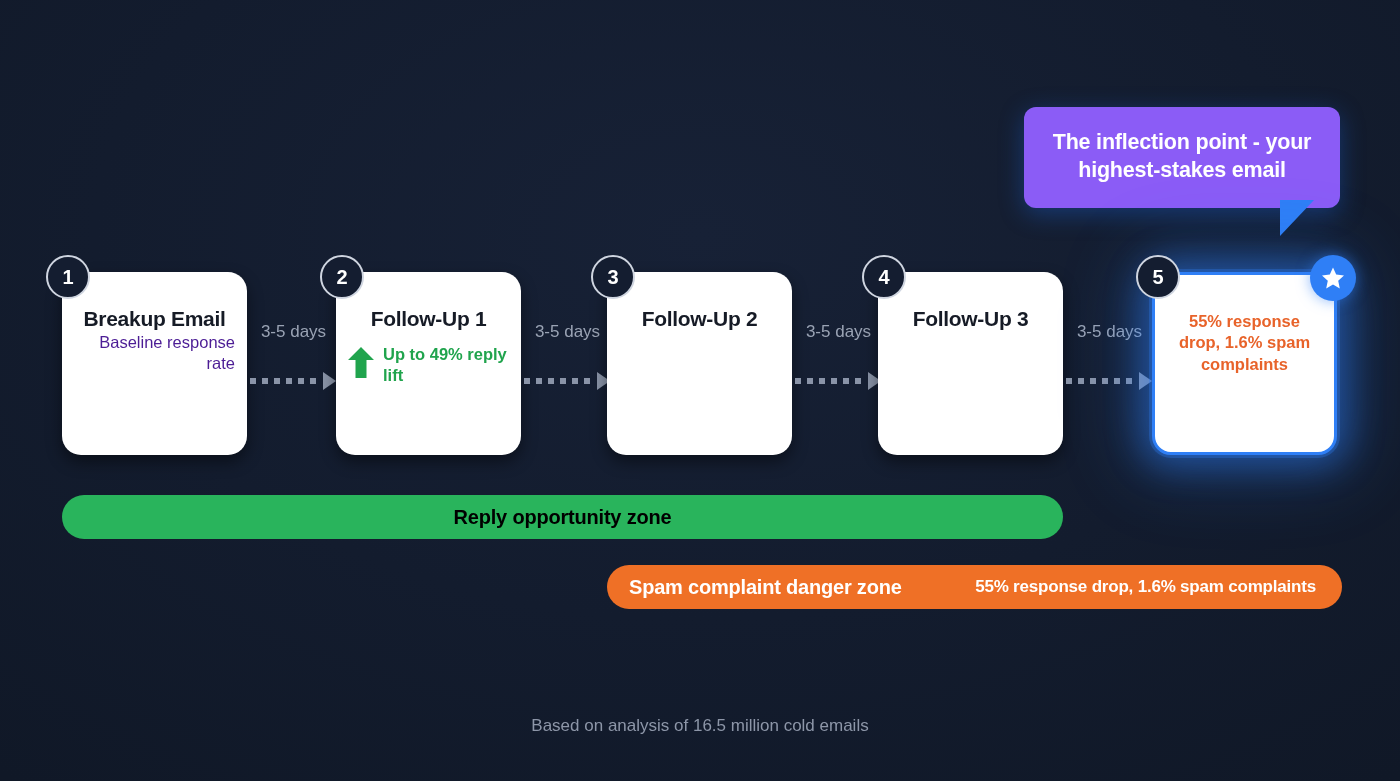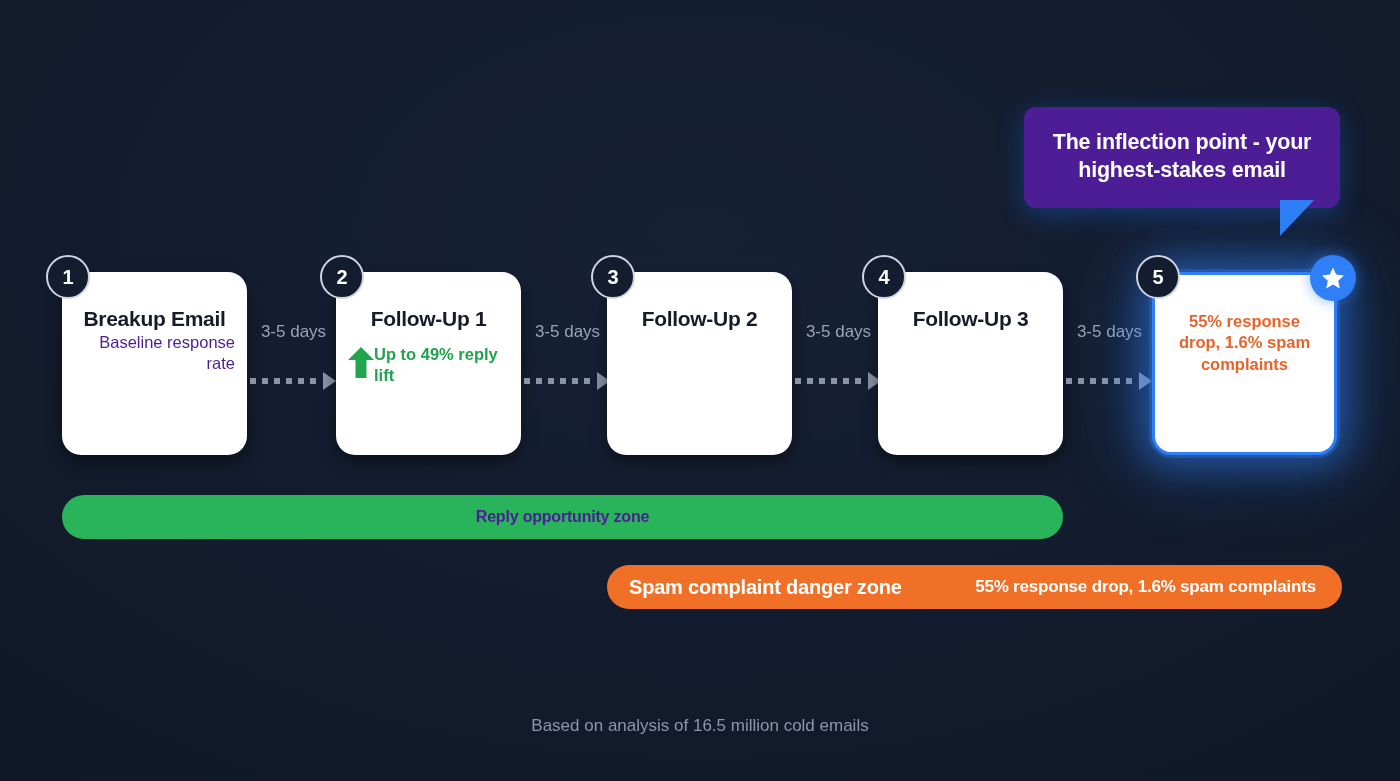--- a/index.html
+++ b/index.html
@@ -16,21 +16,21 @@
     position: relative;
   }
 
   
   #callout {
     position: absolute;
     left: 1024px;
     top: 107px;
     width: 316px;
     padding: 22px 20px 24px;
-    background: #4c1d95;
+    background: #8b5cf6;
     border-radius: 12px;
     box-shadow: 0 6px 24px rgba(30,110,240,0.35);
   }
   #callout .callout-text {
     color: #ffffff;
     font-size: 21.5px;
     font-weight: bold;
     line-height: 1.28;
     text-align: center;
     letter-spacing: -0.2px;
@@ -89,20 +89,21 @@
     color: #4c1d95;
     font-size: 16.5px;
     line-height: 1.3;
     text-align: right;
   }
 
   .card-stat {
     margin-top: 12px;
     display: flex;
     align-items: center;
+    gap: 9px;
   }
   .card-stat .stat-text {
     color: #20a44d;
     font-size: 16.5px;
     font-weight: bold;
     line-height: 1.28;
     text-align: left;
   }
   .arrow-up-icon { display: block; }
 
@@ -197,22 +198,22 @@
     height: 44px;
   }
   #zone-reply {
     left: 62px;
     top: 495px;
     width: 1001px;
     background: #29b45c;
     justify-content: center;
   }
   #zone-reply .zone-label {
-    color: #4c1d95;
-    font-size: 16px;
+    color: #000000;
+    font-size: 20px;
     font-weight: bold;
     letter-spacing: -0.2px;
   }
   #zone-spam {
     left: 607px;
     top: 565px;
     width: 735px;
     background: #ef7026;
     justify-content: flex-end;
     padding: 0 26px 0 22px;

